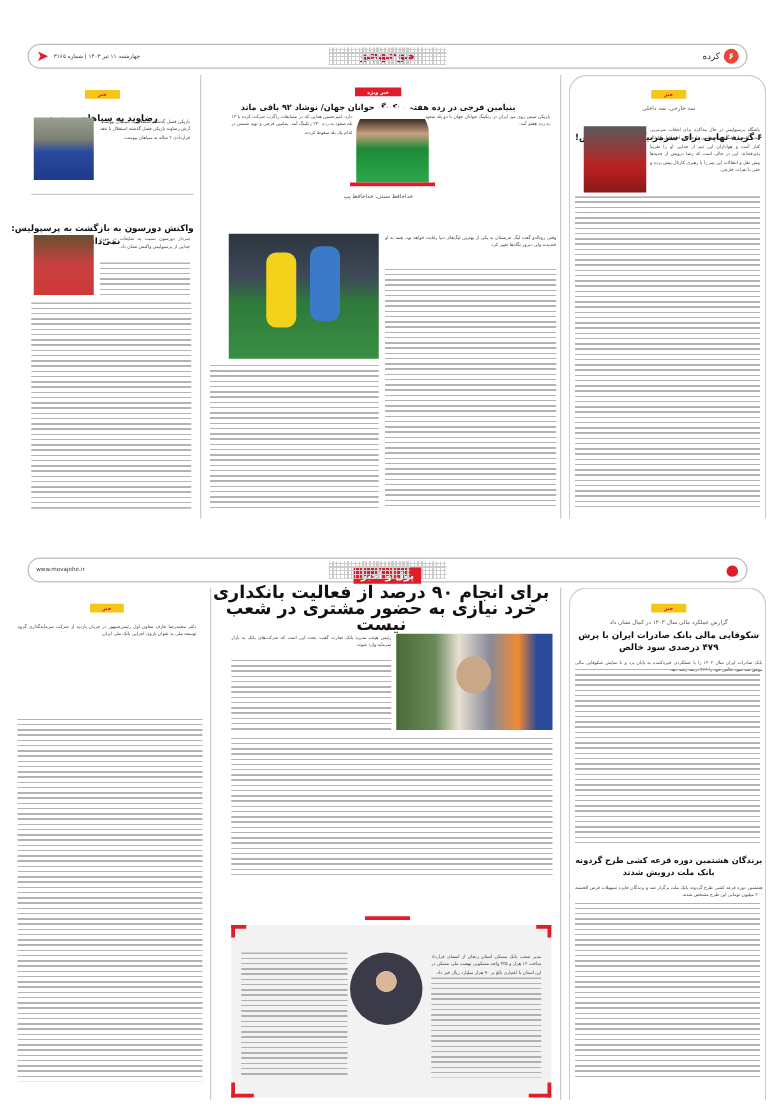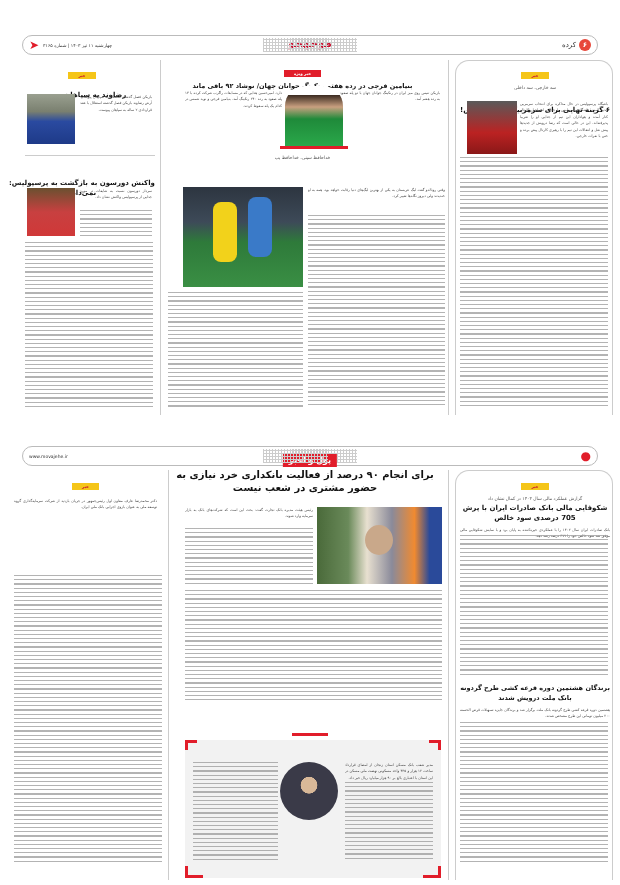--- a/index.html
+++ b/index.html
@@ -93,34 +93,34 @@
   <div class="pat" style="right:240px"></div>
   <div style="position:absolute;left:50%;transform:translateX(-50%);top:1px"><span class="sec-badge">پول و آخبر</span></div>
   <div class="pat" style="left:240px"></div>
   <span class="small" style="direction:ltr">www.movajehe.ir</span>
 </div>
 
 <div class="box" style="left:455px;top:470px;width:158px;height:410px"></div>
 <div class="col" style="left:460px;top:473px;width:150px">
   <div style="text-align:center"><span class="tag">خبر</span></div>
   <div class="kicker" style="margin-top:4px">گزارش عملکرد مالی سال ۱۴۰۳ در کمال نشان داد</div>
-  <div class="h1" style="font-size:7px;line-height:10px;margin-top:2px">شکوفایی مالی بانک صادرات ایران با پرش 705 درصدی سود خالص</div>
+  <div class="h1" style="font-size:7px;line-height:10px;margin-top:2px">شکوفایی مالی بانک صادرات ایران با پرش ۴۷۹ درصدی سود خالص</div>
   <div class="body" style="margin-top:4px;height:12px;overflow:hidden">بانک صادرات ایران سال ۱۴۰۲ را با عملکردی خیره‌کننده به پایان برد و با نمایش شکوفایی مالی موفق شد سود خالص خود را ۴۷۹ درصد رشد دهد.</div>
 </div>
 <div class="col lines" style="left:460px;top:535px;width:148px;height:140px"></div>
 <div class="col" style="left:460px;top:683px;width:150px">
   <div class="h1" style="font-size:6.5px;line-height:10px">برندگان هشتمین دوره قرعه کشی طرح گردونه بانک ملت درویش شدند</div>
   <div class="body" style="margin-top:4px;height:12px;overflow:hidden">هشتمین دوره قرعه کشی طرح گردونه بانک ملت برگزار شد و برندگان جایزه تسهیلات قرض الحسنه ۲۰۰ میلیون تومانی این طرح مشخص شدند.</div>
 </div>
 <div class="col lines" style="left:460px;top:722px;width:148px;height:140px"></div>
 
 <div class="vline" style="left:448px;top:470px;height:410px"></div>
 
 <div class="col" style="left:165px;top:468px;width:280px">
-  <div class="h1" style="font-size:10px;line-height:13px">برای انجام ۹۰ درصد از فعالیت بانکداری خرد نیازی به حضور مشتری در شعب نیست</div>
+  <div class="h1" style="font-size:14px;line-height:13px">برای انجام ۹۰ درصد از فعالیت بانکداری خرد نیازی به حضور مشتری در شعب نیست</div>
 </div>
 <div class="img" style="left:317px;top:507px;width:125px;height:77px;background:linear-gradient(90deg,#4a6a3a 0,#6a8a5a 25%,#e8e0d0 40%,#8a8a9a 60%,#f08a30 78%,#2a4a9a 90%)">
   <div style="position:absolute;left:48px;top:18px;width:28px;height:30px;border-radius:50%;background:#c9a88a"></div>
 </div>
 <div class="col body" style="left:185px;top:507px;width:128px;height:20px;overflow:hidden">رئیس هیئت مدیره بانک تجارت گفت: بحث این است که شرکت‌های بانک به بازار سرمایه وارد شوند.</div>
 <div class="col lines" style="left:185px;top:528px;width:128px;height:57px"></div>
 <div class="col lines" style="left:185px;top:590px;width:257px;height:110px"></div>
 <div class="redbar" style="left:292px;top:733px;width:36px"></div>
 
 <div style="position:absolute;left:185px;top:740px;width:256px;height:138px;background:#f2f2f2">

